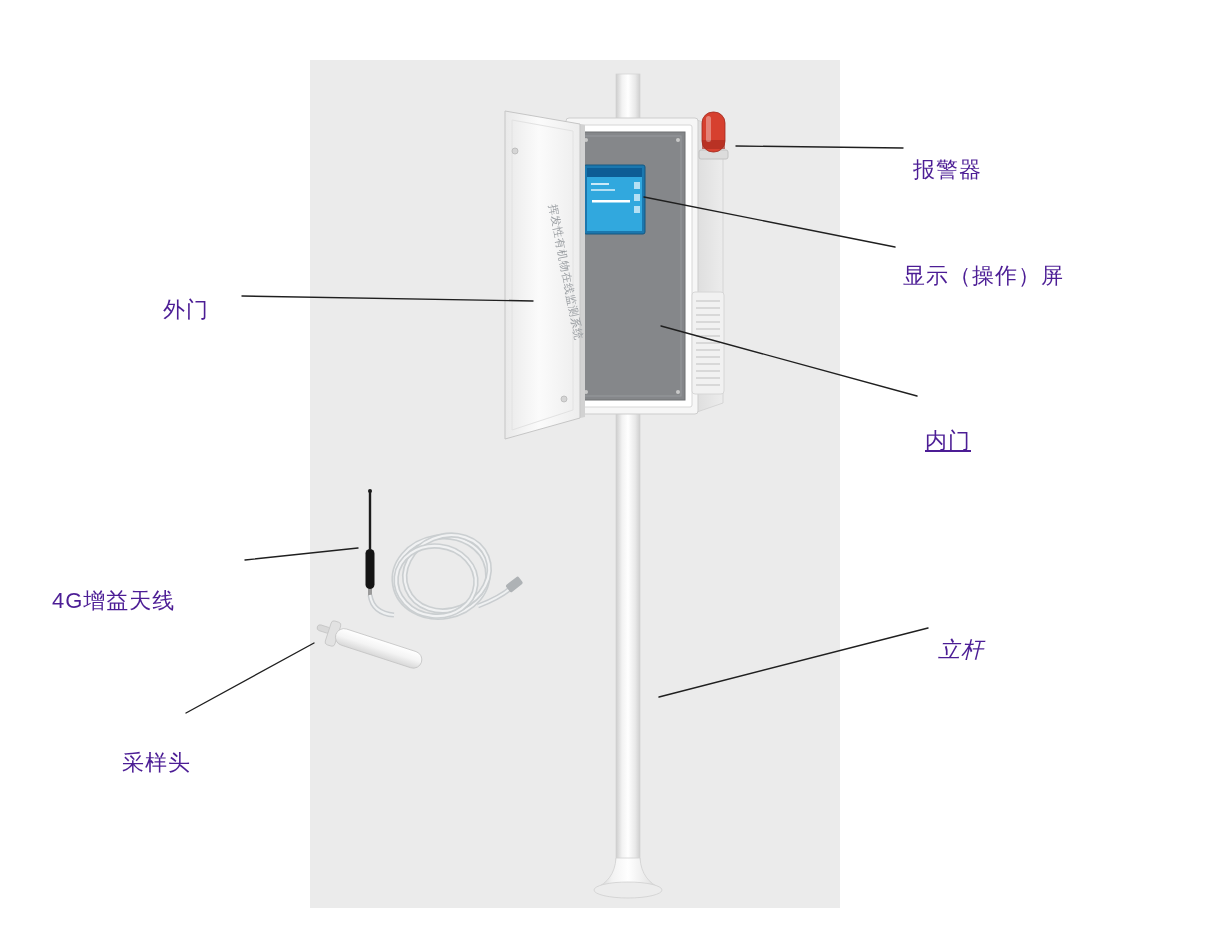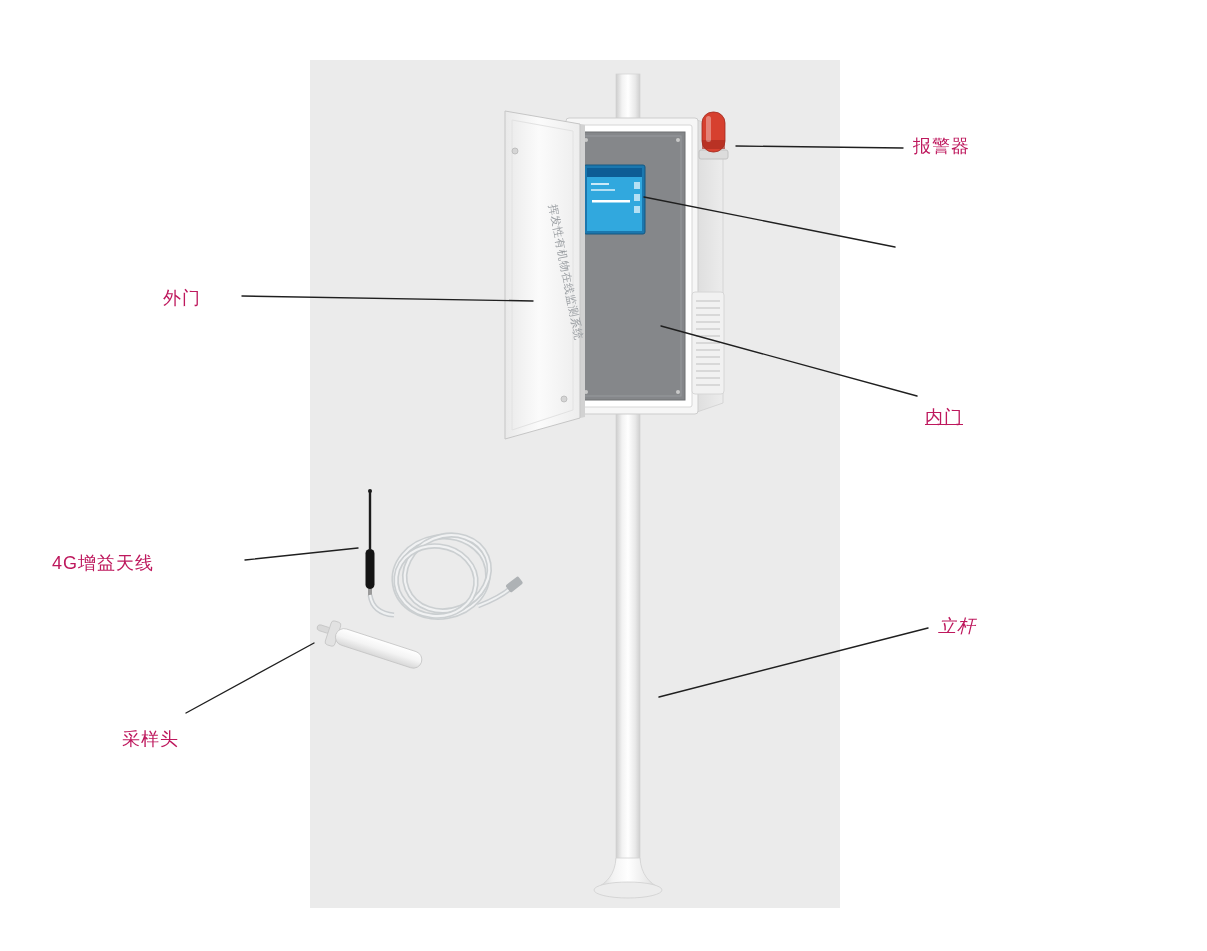--- a/index.html
+++ b/index.html
@@ -7,26 +7,27 @@
     position: relative;
     width: 1207px;
     height: 951px;
     background: #ffffff;
     overflow: hidden;
     font-family: "Liberation Sans", sans-serif;
   }
   .stage svg { position: absolute; left: 0; top: 0; display: block; }
   .label {
     position: absolute;
-    font-size: 18px;
+    font-size: 22px;
     line-height: 30px;
-    color: #be185d;
+    color: #4c1d95;
     white-space: nowrap;
     letter-spacing: 1px;
     font-family: "Liberation Sans", sans-serif;
+    margin-top: 24px;
   }
 </style>
 </head>
 <body>
 
 <div class="stage">
 
   <svg width="1207" height="951" viewBox="0 0 1207 951">
     <defs>
       <linearGradient id="poleGrad" x1="0" y1="0" x2="1" y2="0">
@@ -158,19 +159,20 @@
       <line x1="895" y1="247" x2="644" y2="197"></line>
       <line x1="242" y1="296" x2="533" y2="301"></line>
       <line x1="917" y1="396" x2="661" y2="326"></line>
       <line x1="245" y1="560" x2="358" y2="548"></line>
       <line x1="928" y1="628" x2="659" y2="697"></line>
       <line x1="186" y1="713" x2="314" y2="643"></line>
     </g>
   </svg>
 
   <div class="label" style="left:913px; top:131px;">报警器</div>
-  <div class="label" style="left:163px; top:283px;">外门</div>
+  <div class="label" style="left:903px; top:237px;">显示（操作）屏</div>
+  <div class="label" style="left:163px; top:271px;">外门</div>
   <div class="label" style="left:925px; top:402px;text-decoration:underline;">内门</div>
-  <div class="label" style="left:52px; top:548px;">4G增益天线</div>
+  <div class="label" style="left:52px; top:562px;">4G增益天线</div>
   <div class="label" style="left:938px; top:611px;font-style:italic;">立杆</div>
   <div class="label" style="left:122px; top:724px;">采样头</div>
 
 </div>
 
 </body></html>

